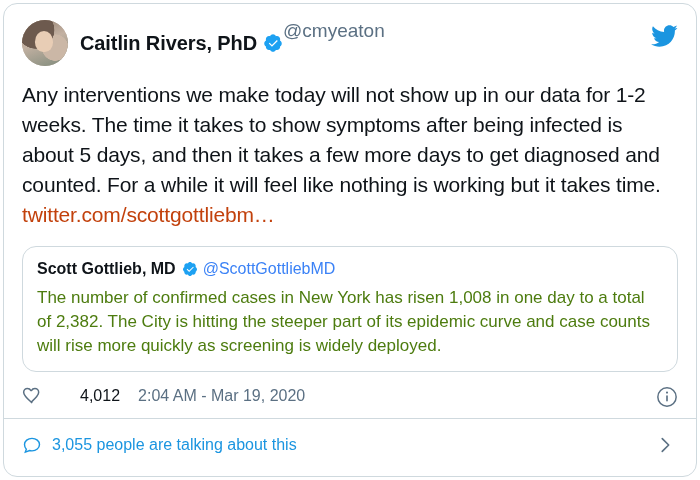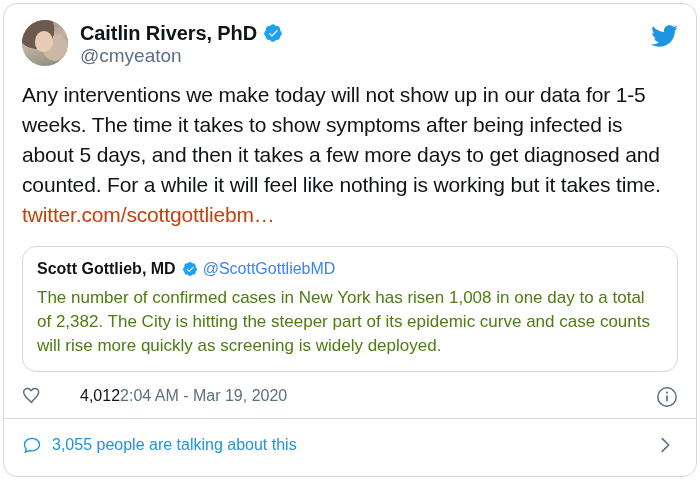--- a/index.html
+++ b/index.html
@@ -55,21 +55,20 @@
   .avatar .av-face {
     position: absolute;
     left: 13px; top: 11px;
     width: 18px; height: 21px;
     border-radius: 50% 50% 45% 45%;
     background: #e8cdb5;
   }
 
   .name-block {
     display: flex;
-    flex-direction: column;
     justify-content: center;
     min-height: 46px;
   }
   .name-line {
     display: flex;
     align-items: center;
   }
   .display-name {
     font-size: 20px;
     font-weight: bold;
@@ -154,20 +153,21 @@
     display: flex;
     align-items: center;
     color: #5b7083;
     gap: 30px;
   }
   .likes .count {
     margin-left: 8px;
     color: #0f1419;
   }
   .timestamp {
+    margin-left: 18px;
     color: #5b7083;
   }
   .info-icon {
     position: absolute;
     right: 0;
     top: 0;
   }
 
   
   .divider {
@@ -219,21 +219,21 @@
       <div class="handle">@cmyeaton</div>
     </div>
 
     <div class="bird">
       <svg width="28" height="28" viewBox="0 0 24 24" aria-hidden="true">
         <path fill="#1b95e0" d="M23.643 4.937c-.835.37-1.732.62-2.675.733.962-.576 1.7-1.49 2.048-2.578-.9.534-1.897.922-2.958 1.13-.85-.904-2.06-1.47-3.4-1.47-2.572 0-4.658 2.086-4.658 4.66 0 .364.042.718.12 1.06-3.873-.195-7.304-2.05-9.602-4.868-.4.69-.63 1.49-.63 2.342 0 1.616.823 3.043 2.072 3.878-.764-.025-1.482-.234-2.11-.583v.06c0 2.257 1.605 4.14 3.737 4.568-.392.106-.803.162-1.227.162-.3 0-.593-.028-.877-.082.593 1.85 2.313 3.198 4.352 3.234-1.595 1.25-3.604 1.995-5.786 1.995-.376 0-.747-.022-1.112-.065 2.062 1.323 4.51 2.093 7.14 2.093 8.57 0 13.255-7.098 13.255-13.254 0-.2-.005-.402-.014-.602.91-.658 1.7-1.477 2.323-2.41z"></path>
       </svg>
     </div>
   </div>
 
-  <div class="tweet-text"><span>Any interventions we make today will not show up in our data for 1-5 weeks. The time it takes to show symptoms after being infected is about 5 days, and then it takes a few more days to get diagnosed and counted. For a while it will feel like nothing is working but it takes time. </span><a class="tweet-link" href="#">twitter.com/scottgottliebm…</a></div>
+  <div class="tweet-text"><span>Any interventions we make today will not show up in our data for 1-2 weeks. The time it takes to show symptoms after being infected is about 5 days, and then it takes a few more days to get diagnosed and counted. For a while it will feel like nothing is working but it takes time. </span><a class="tweet-link" href="#">twitter.com/scottgottliebm…</a></div>
 
   <div class="quoted">
     <div class="quoted-head">
       <span class="q-name">Scott Gottlieb, MD</span>
       <span class="q-verified">
         <svg width="16" height="16" viewBox="0 0 24 24" aria-hidden="true">
           <path fill="#1da1f2" d="M22.5 12.5c0-1.58-.875-2.95-2.148-3.6.154-.435.238-.905.238-1.4 0-2.21-1.71-3.998-3.818-3.998-.47 0-.92.084-1.336.25C14.818 2.415 13.51 1.5 12 1.5s-2.816.917-3.437 2.25c-.415-.165-.866-.25-1.336-.25-2.11 0-3.818 1.79-3.818 4 0 .494.083.964.237 1.4-1.272.65-2.147 2.018-2.147 3.6 0 1.495.782 2.798 1.942 3.486-.02.17-.032.34-.032.514 0 2.21 1.708 4 3.818 4 .47 0 .92-.086 1.335-.25.62 1.334 1.926 2.25 3.437 2.25 1.512 0 2.818-.916 3.437-2.25.415.163.865.248 1.336.248 2.11 0 3.818-1.79 3.818-4 0-.174-.012-.344-.033-.513 1.158-.687 1.943-1.99 1.943-3.484z"></path>
           <path fill="#ffffff" d="M10.75 16.518l-3.825-3.825 1.06-1.06 2.765 2.765 5.905-5.905 1.06 1.06z"></path>
         </svg>
       </span>

